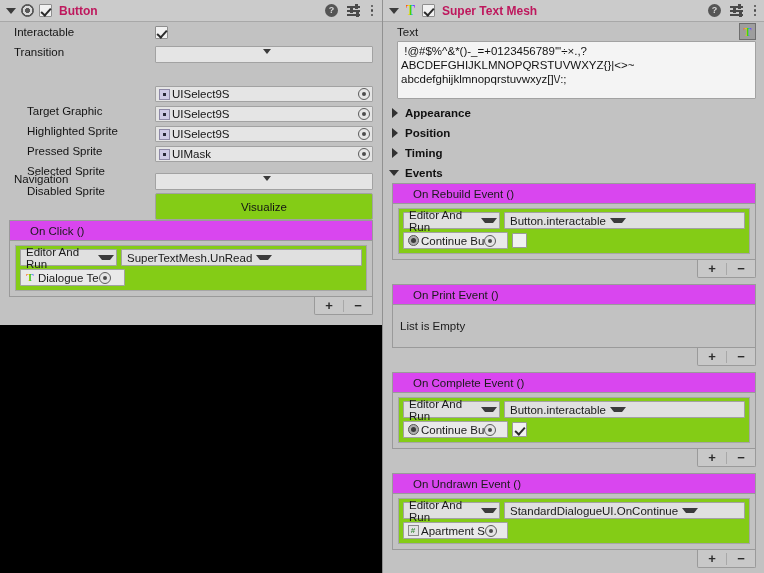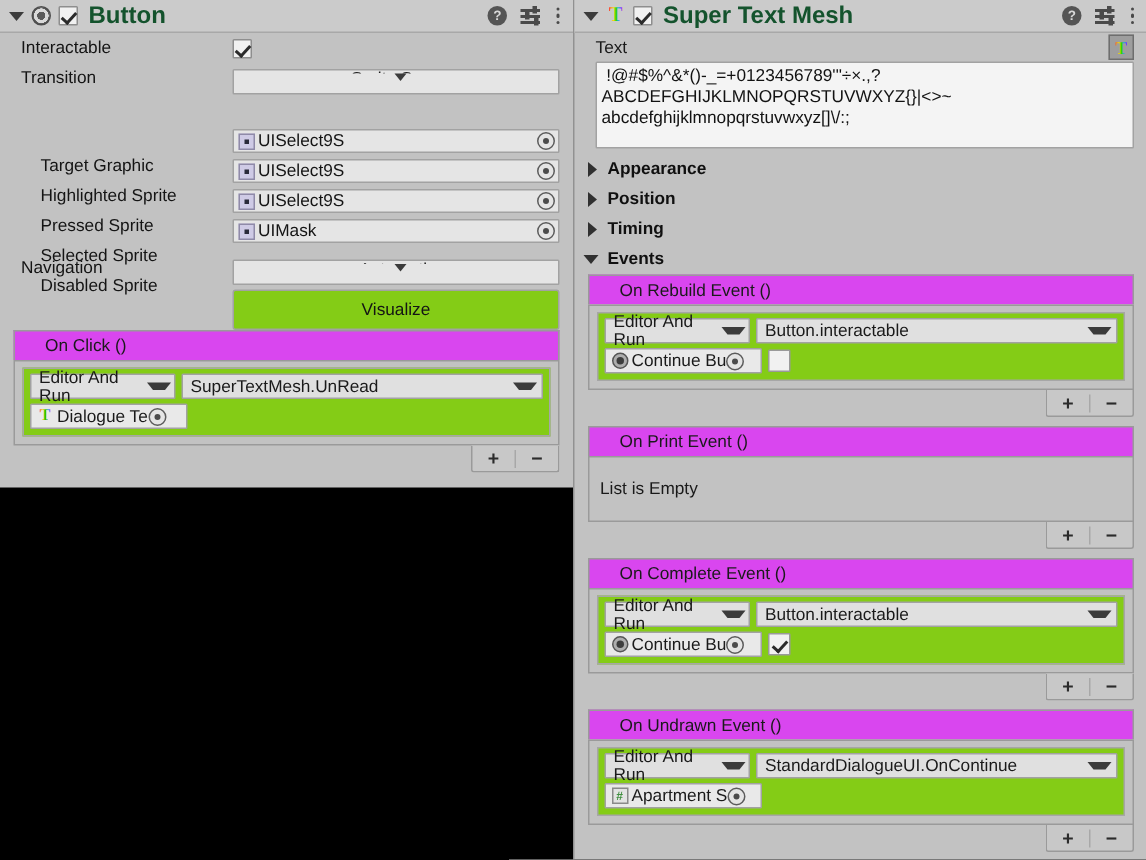--- a/index.html
+++ b/index.html
@@ -43,21 +43,21 @@
     -webkit-background-clip:text;background-clip:text;color:transparent;
     font-family:"Liberation Serif",serif;}
   .chk{
     width:13px;height:13px;flex:0 0 13px;background:#f1f1f1;border:1px solid #8e8e8e;
     box-sizing:border-box;position:relative;border-radius:1px;
   }
   .chk.on::after{
     content:"";position:absolute;left:3px;top:1px;width:4px;height:8px;
     border:solid #2b2b2b;border-width:0 2px 2px 0;transform:rotate(42deg);
   }
-  .comp-title{font-weight:bold;font-size:16px;margin-left:7px;color:#14532d;flex:1;}
+  .comp-title{font-weight:bold;font-size:12px;margin-left:7px;color:#be185d;flex:1;}
   .hdr-icons{display:flex;align-items:center;gap:9px;margin-right:2px;}
   .ic-help{width:13px;height:13px;border-radius:50%;background:#555;color:#d8d8d8;
     font-size:9px;font-weight:bold;display:flex;align-items:center;justify-content:center;line-height:1;}
   .ic-preset{width:14px;height:12px;position:relative;}
   .ic-preset i{position:absolute;left:0;height:2px;background:#4a4a4a;display:block;}
   .ic-preset i:nth-child(1){top:1px;width:13px;}
   .ic-preset i:nth-child(2){top:5px;width:13px;}
   .ic-preset i:nth-child(3){top:9px;width:13px;}
   .ic-preset b{position:absolute;width:3px;height:5px;background:#4a4a4a;display:block;}
   .ic-preset b:nth-of-type(1){top:-1px;left:8px;}
@@ -121,21 +121,21 @@
   .ue-empty{height:42px;display:flex;align-items:center;padding-left:7px;font-size:11.5px;color:#1a1a1a;}
   .ue-entry{background:#84cc16;border:1px solid #a6a6a6;box-sizing:border-box;padding:3px 4px 4px 4px;}
   .ue-line{display:flex;align-items:center;gap:4px;margin-bottom:3px;}
   .ue-line:last-child{margin-bottom:0;}
   .ue-dd-small{
     width:97px;flex:0 0 97px;height:17px;background:#e0e0e0;border:1px solid #a2a2a2;box-sizing:border-box;
     display:flex;align-items:center;padding:0 2px 0 5px;font-size:11.5px;border-radius:1px;
   }
   .ue-dd-wide{
     flex:1;height:17px;background:#e0e0e0;border:1px solid #a2a2a2;box-sizing:border-box;
-    display:flex;align-items:center;padding:0 3px 0 5px;font-size:11.5px;border-radius:1px;justify-content:space-between;
+    display:flex;align-items:center;padding:0 3px 0 5px;font-size:11.5px;border-radius:1px;
   }
   .ue-obj{
     width:105px;flex:0 0 105px;height:17px;background:#e9e9e9;border:1px solid #a2a2a2;box-sizing:border-box;
     display:flex;align-items:center;padding:0 1px 0 3px;font-size:11.5px;border-radius:1px;overflow:hidden;
   }
   .ue-arg-box{width:15px;height:15px;background:#f1f1f1;border:1px solid #9a9a9a;box-sizing:border-box;border-radius:1px;position:relative;}
   .ue-arg-box.checked::after{
     content:"";position:absolute;left:4px;top:2px;width:4px;height:8px;
     border:solid #2b2b2b;border-width:0 2px 2px 0;transform:rotate(42deg);
   }

